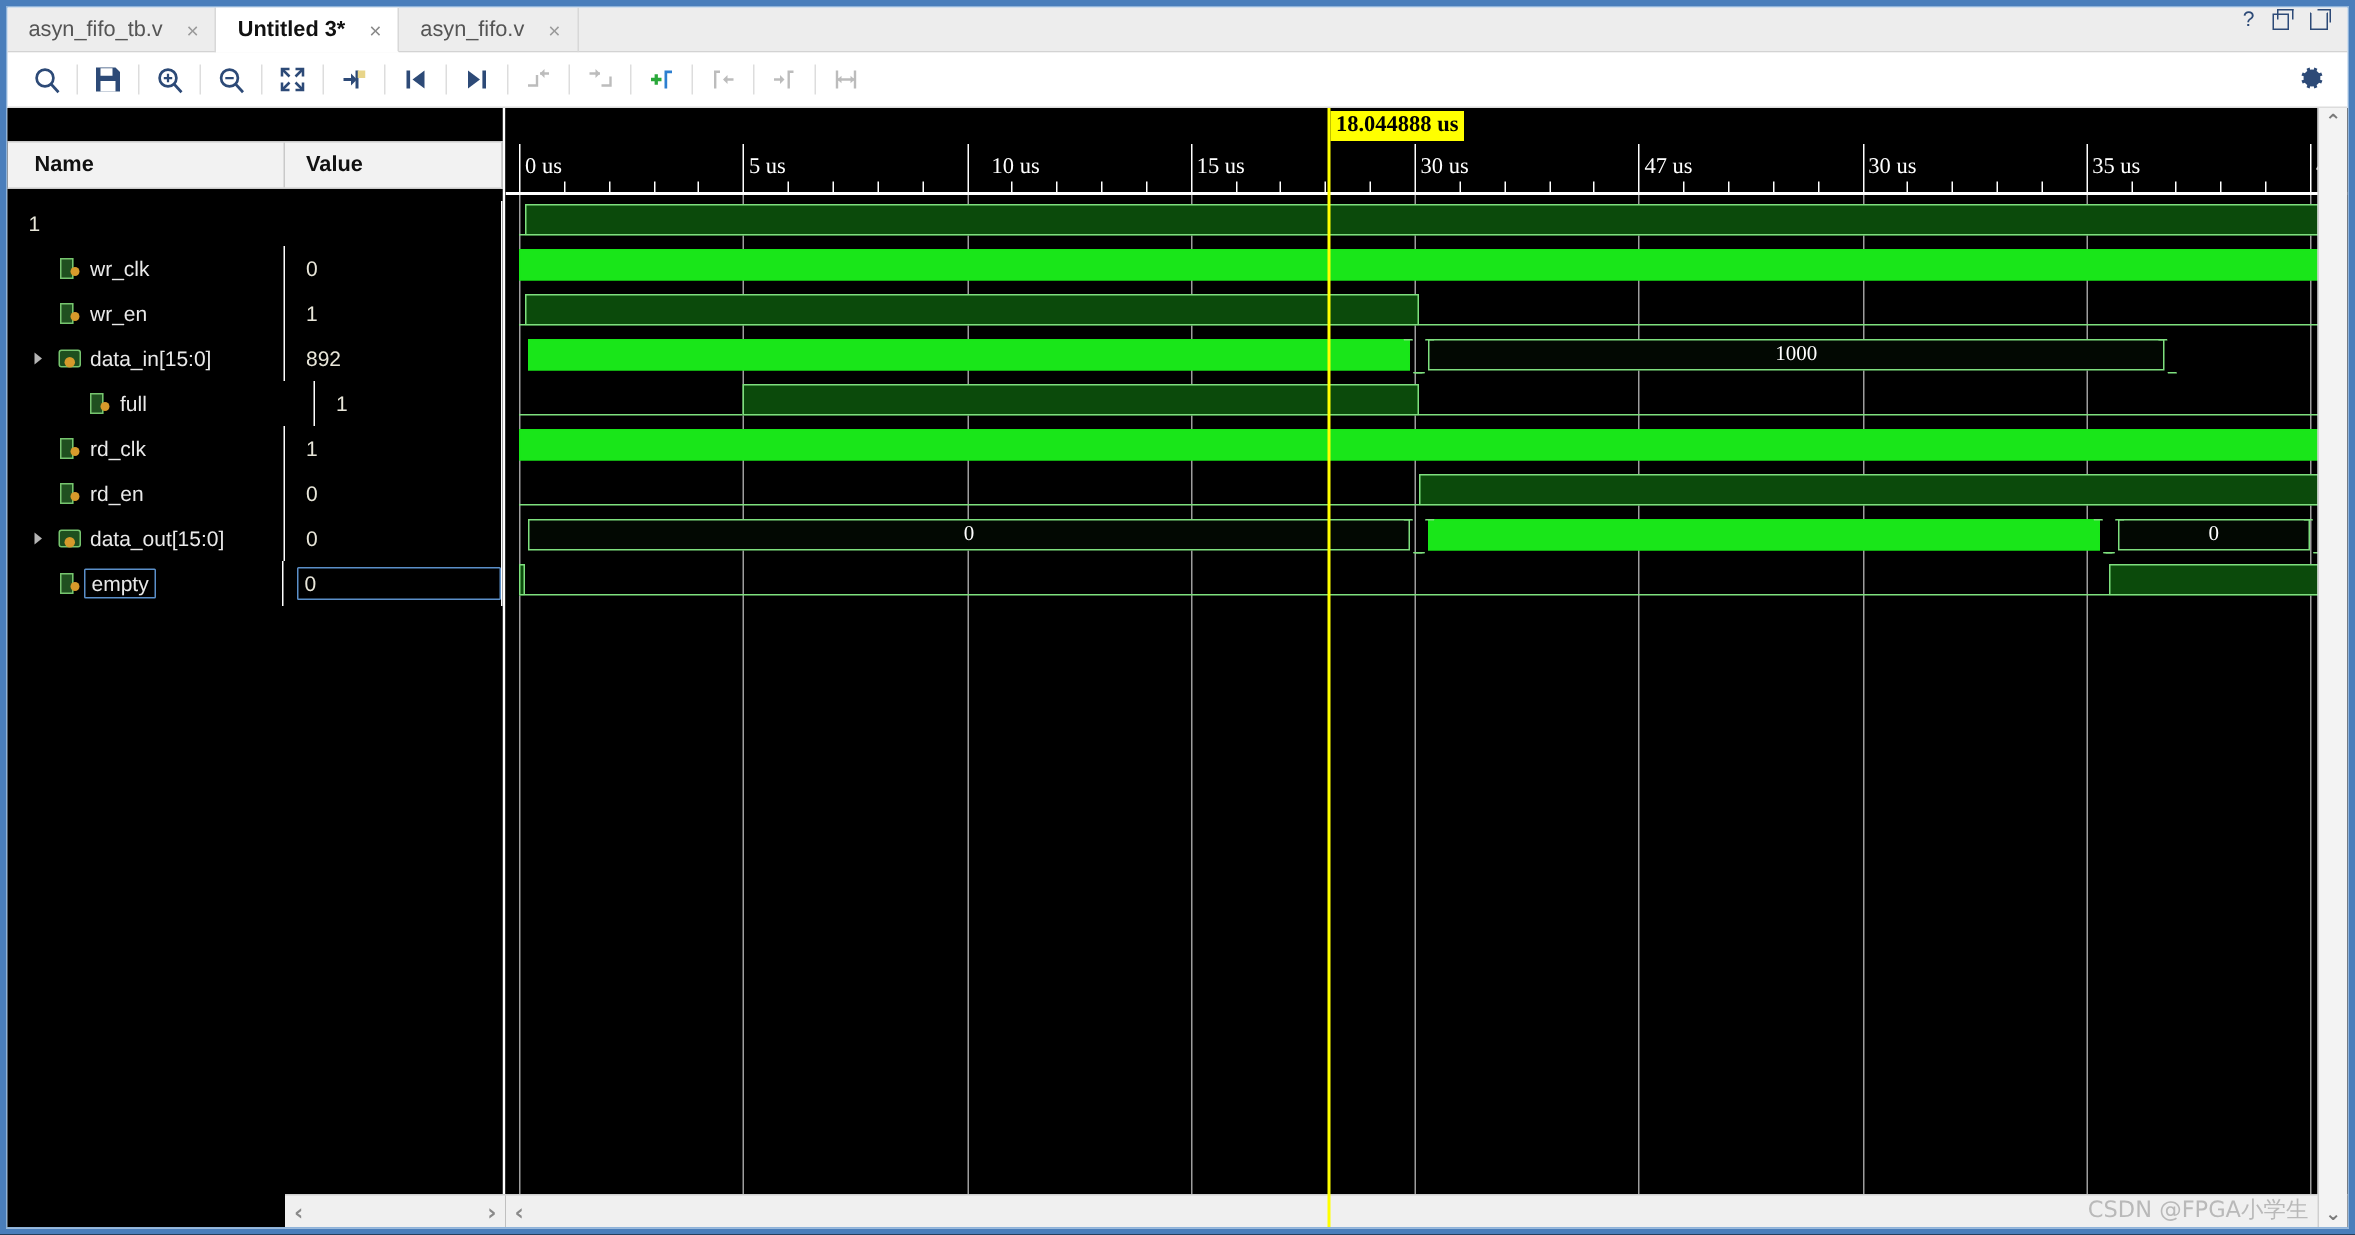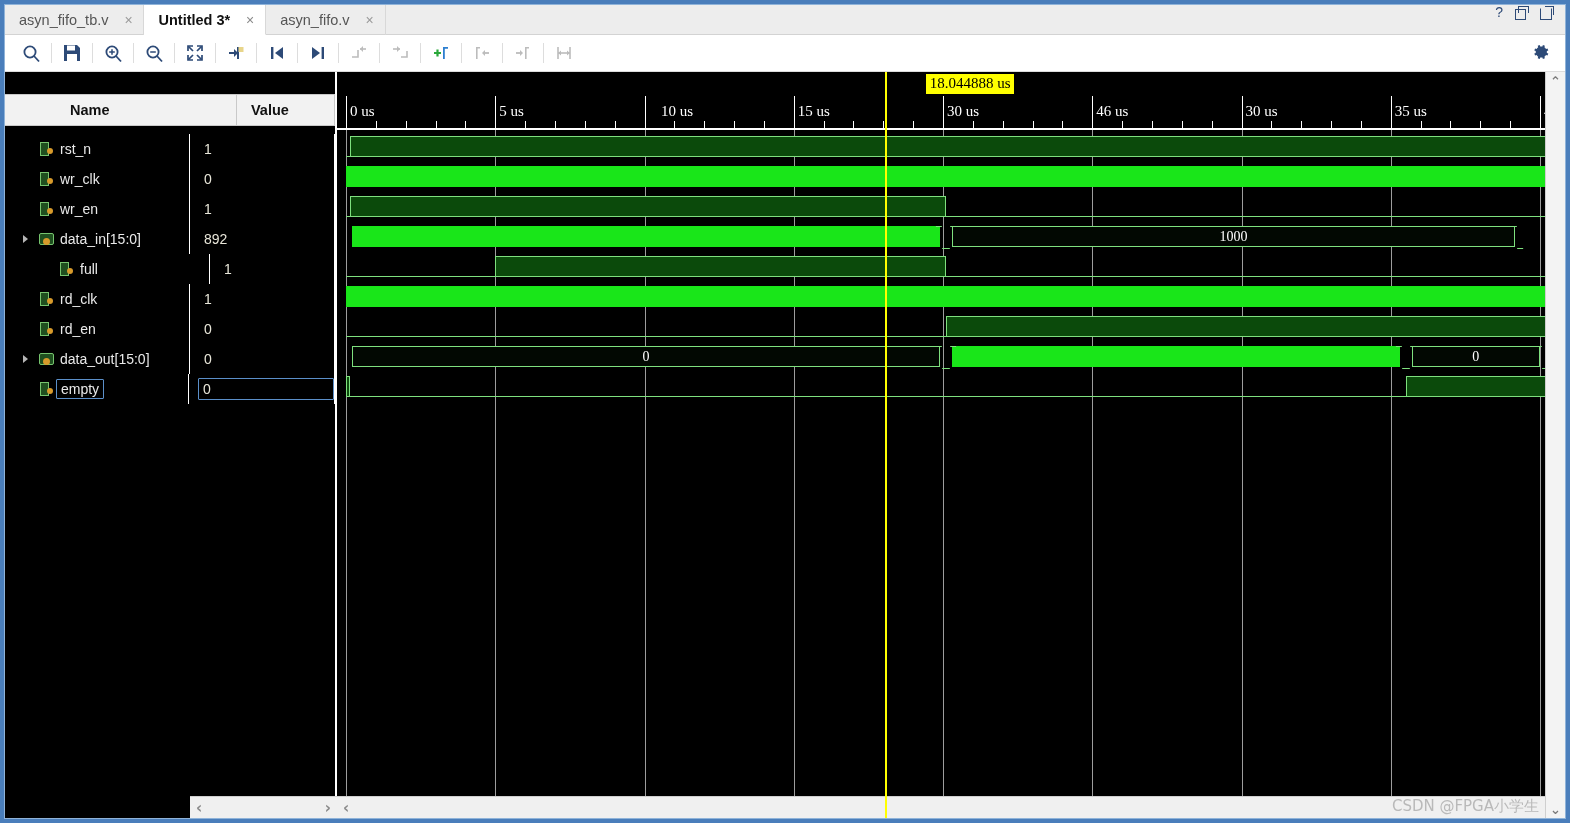--- a/index.html
+++ b/index.html
@@ -93,21 +93,21 @@
   .blackstrip { height:22px; background:#000; }
   .colhdr {
     display:flex; height:32px;
     background:#f2f2f2;
     border-top:1px solid #c9c9c9;
     border-bottom:1px solid #c9c9c9;
   }
   .colhdr .c1 {
     width:185px; border-right:1px solid #c9c9c9;
     display:flex; align-items:center; padding-left:18px;
-    font-weight:bold; font-size:14.5px; color:#111;margin-left:47px;
+    font-weight:bold; font-size:14.5px; color:#111;
   }
   .colhdr .c2 {
     flex:1; display:flex; align-items:center; padding-left:14px;
     font-weight:bold; font-size:14.5px; color:#111;
     border-right:1px solid #c9c9c9;
   }
   .sigwrap { position:relative; background:#000; height:692px; }
   .sigrow {
     position:absolute; left:0; right:0;
     height:30px; display:flex; align-items:center;
@@ -165,22 +165,22 @@
 
   
   .wavepane {
     position:relative; flex:1; background:#000; overflow:hidden;
   }
   .wave-top { height:22px; position:relative; background:#000; }
   .cursor-flag {
     position:absolute; top:2px;
     background:#ffff00; color:#000;
     font-family:"Liberation Serif", serif;
-    font-size:15px; font-weight:normal;
-    padding:1px 4px 2px 4px; white-space:nowrap;margin-left:39px;
+    font-size:15px; font-weight:bold;
+    padding:1px 4px 2px 4px; white-space:nowrap;
   }
   .ruler {
     position:relative; height:36px; background:#000;
     border-bottom:2px solid #ffffff;
   }
   .rtick {
     position:absolute; bottom:0; width:1px; background:#ffffff;
   }
   .rtick.major { height:32px; }
   .rtick.minor { height:7px; }
@@ -397,24 +397,20 @@
   <div class="main">
 
     <div class="leftpane">
       <div class="blackstrip"></div>
       <div class="colhdr">
         <div class="c1">Name</div>
         <div class="c2">Value</div>
       </div>
       <div class="sigwrap" id="signal-rows">
           <div class="sigrow" style="top: 8px;">
-            <div class="namecell">
-              <span class="sigicon bit"></span>
-              <span class="nametext">rst_n</span>
-            </div>
             <div class="valcell">
               <span class="valtext">1</span>
             </div>
           </div>
           <div class="sigrow" style="top: 38px;">
             <div class="namecell">
               <span class="sigicon bit"></span>
               <span class="nametext">wr_clk</span>
             </div>
             <div class="valcell">
@@ -519,21 +515,21 @@
           <div class="rtick minor" style="left: 516.45px;"></div>
           <div class="rtick minor" style="left: 546.3px;"></div>
           <div class="rtick minor" style="left: 576.15px;"></div>
           <div class="rtick major" style="left: 606px;"></div>
           <div class="rlabel" style="left: 606px;">30 us</div>
           <div class="rtick minor" style="left: 635.85px;"></div>
           <div class="rtick minor" style="left: 665.7px;"></div>
           <div class="rtick minor" style="left: 695.55px;"></div>
           <div class="rtick minor" style="left: 725.4px;"></div>
           <div class="rtick major" style="left: 755.25px;"></div>
-          <div class="rlabel" style="left: 755.25px;">46 us</div>
+          <div class="rlabel" style="left: 755.25px;">47 us</div>
           <div class="rtick minor" style="left: 785.1px;"></div>
           <div class="rtick minor" style="left: 814.95px;"></div>
           <div class="rtick minor" style="left: 844.8px;"></div>
           <div class="rtick minor" style="left: 874.65px;"></div>
           <div class="rtick major" style="left: 904.5px;"></div>
           <div class="rlabel" style="left: 904.5px;">30 us</div>
           <div class="rtick minor" style="left: 934.35px;"></div>
           <div class="rtick minor" style="left: 964.2px;"></div>
           <div class="rtick minor" style="left: 994.05px;"></div>
           <div class="rtick minor" style="left: 1023.9px;"></div>
@@ -564,21 +560,21 @@
           <div class="wrow" style="top: 33px;">
             <div class="clk" style="left: 9px; width: 1199.97px;"></div>
           </div>
           <div class="wrow" style="top: 63px;">
             <div class="lvl-lo" style="left: 9px; width: 3.582px;"></div>
             <div class="lvl" style="left: 12.582px; width: 596.403px;"></div>
             <div class="lvl-lo" style="left: 608.985px; width: 599.985px;"></div>
           </div>
           <div class="wrow" style="top: 93px;">
             <div class="busseg bright noleft" style="left: 15px; width: 587.985px;"></div>
-            <div class="busseg" style="left: 614.985px; width: 563px;">1000</div>
+            <div class="busseg" style="left: 614.985px; width: 491px;">1000</div>
           </div>
           <div class="wrow" style="top: 123px;">
             <div class="lvl-lo" style="left: 9px; width: 149.25px;"></div>
             <div class="lvl" style="left: 158.25px; width: 450.735px;"></div>
             <div class="lvl-lo" style="left: 608.985px; width: 599.985px;"></div>
           </div>
           <div class="wrow" style="top: 153px;">
             <div class="clk" style="left: 9px; width: 1199.97px;"></div>
           </div>
           <div class="wrow" style="top: 183px;">

